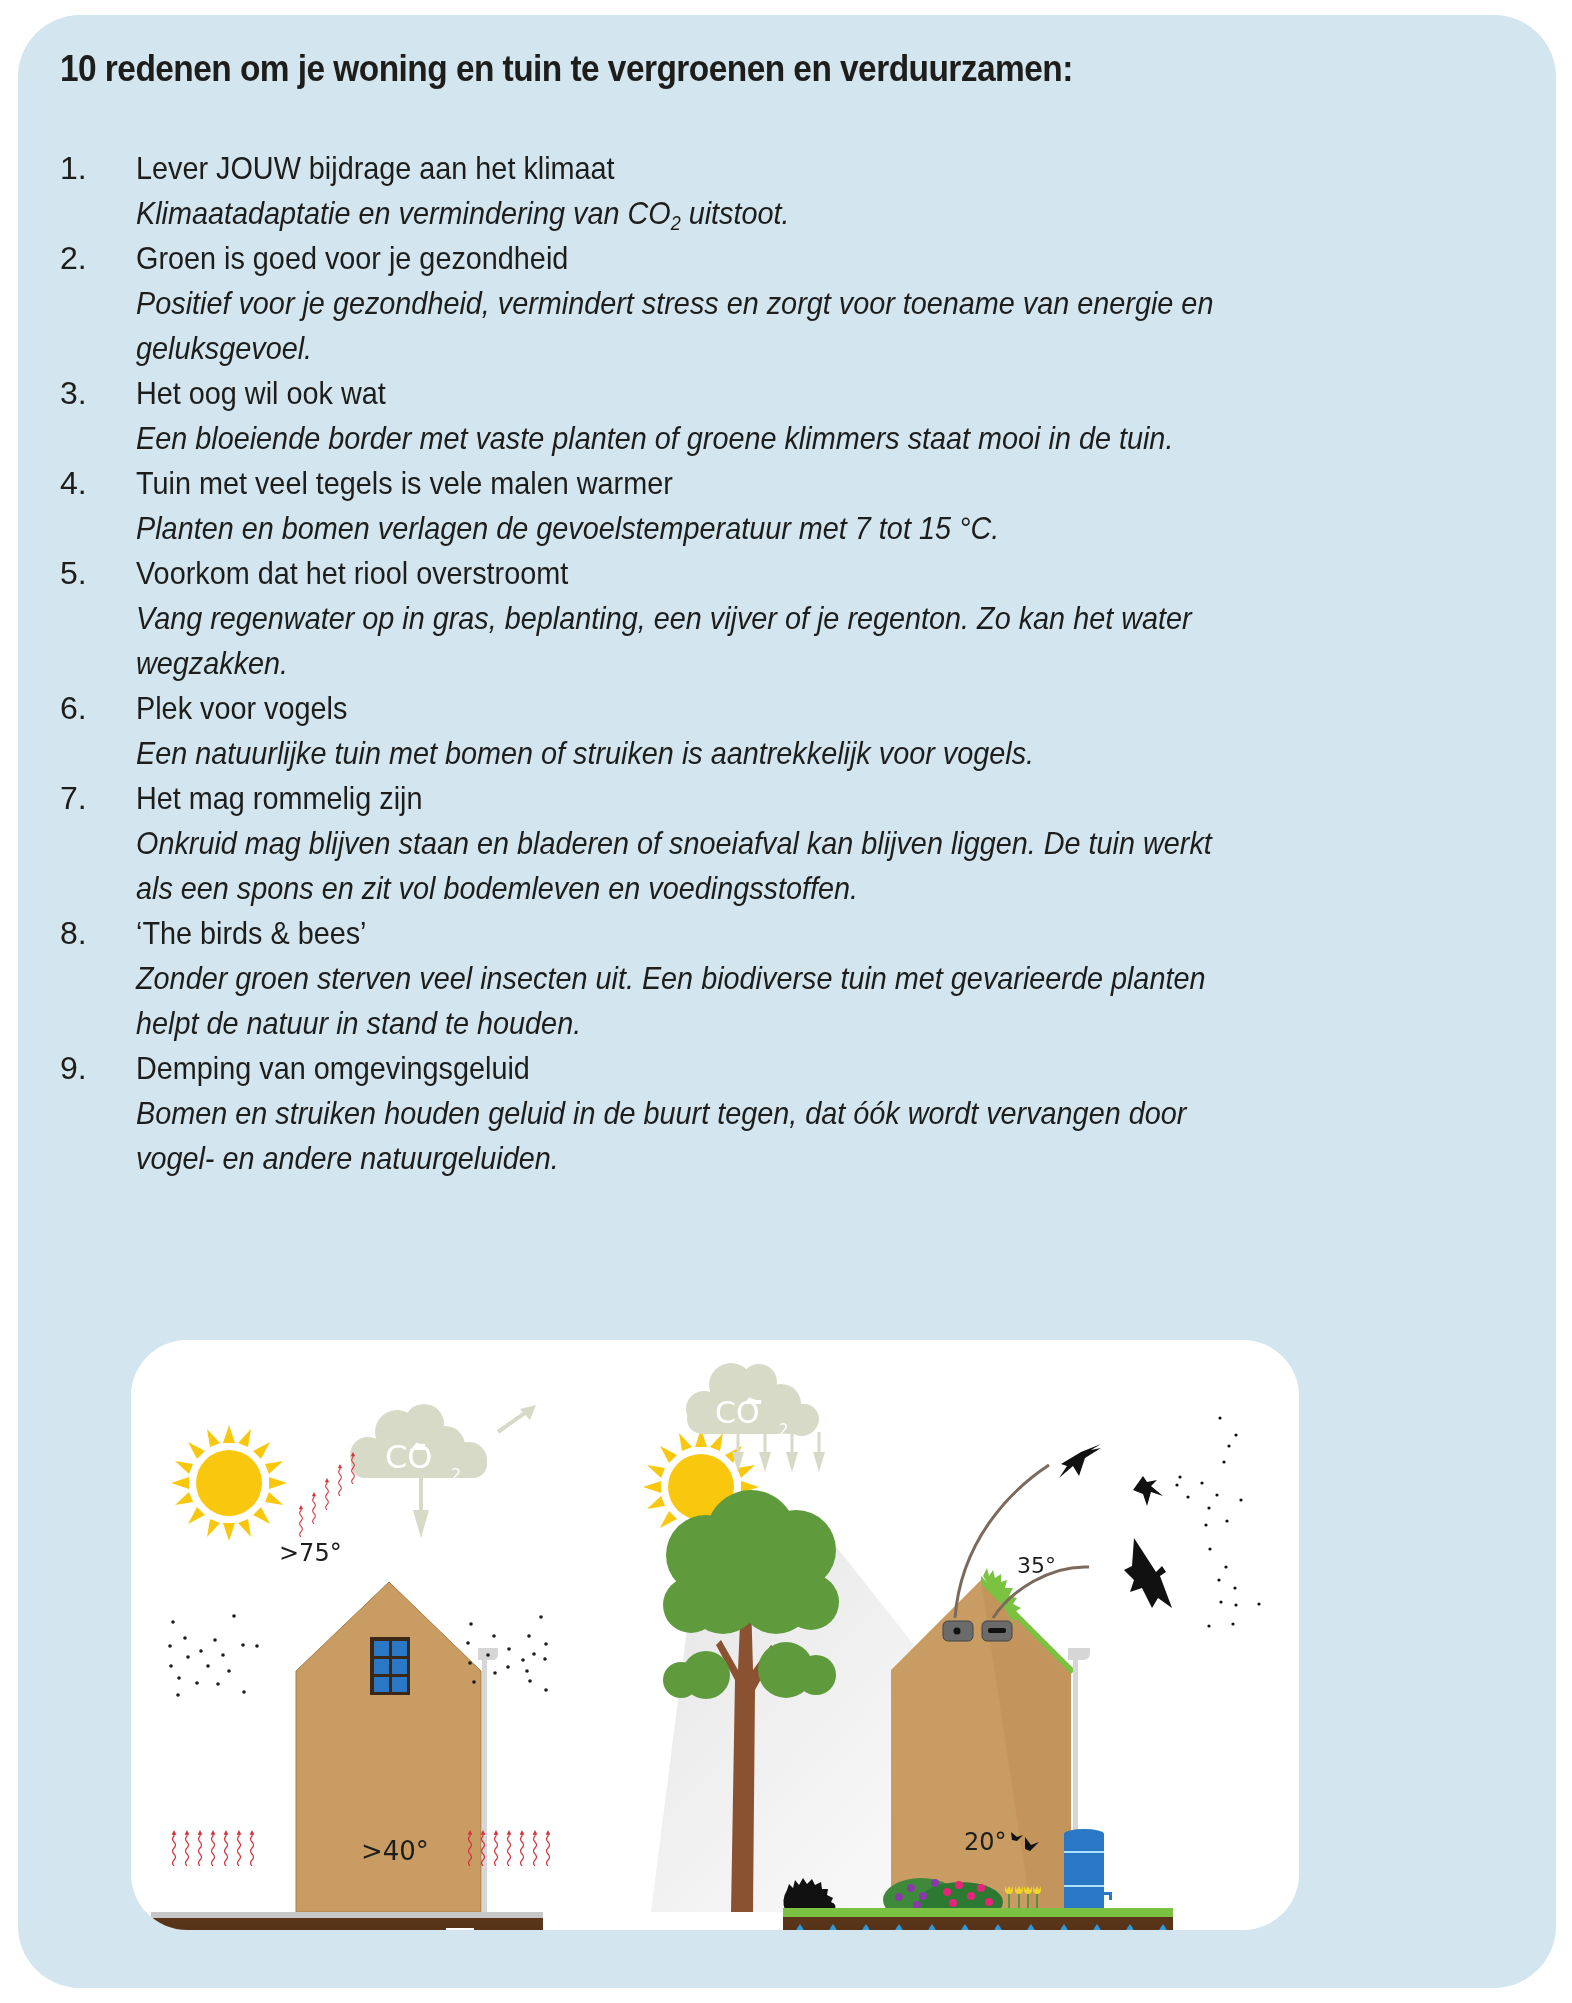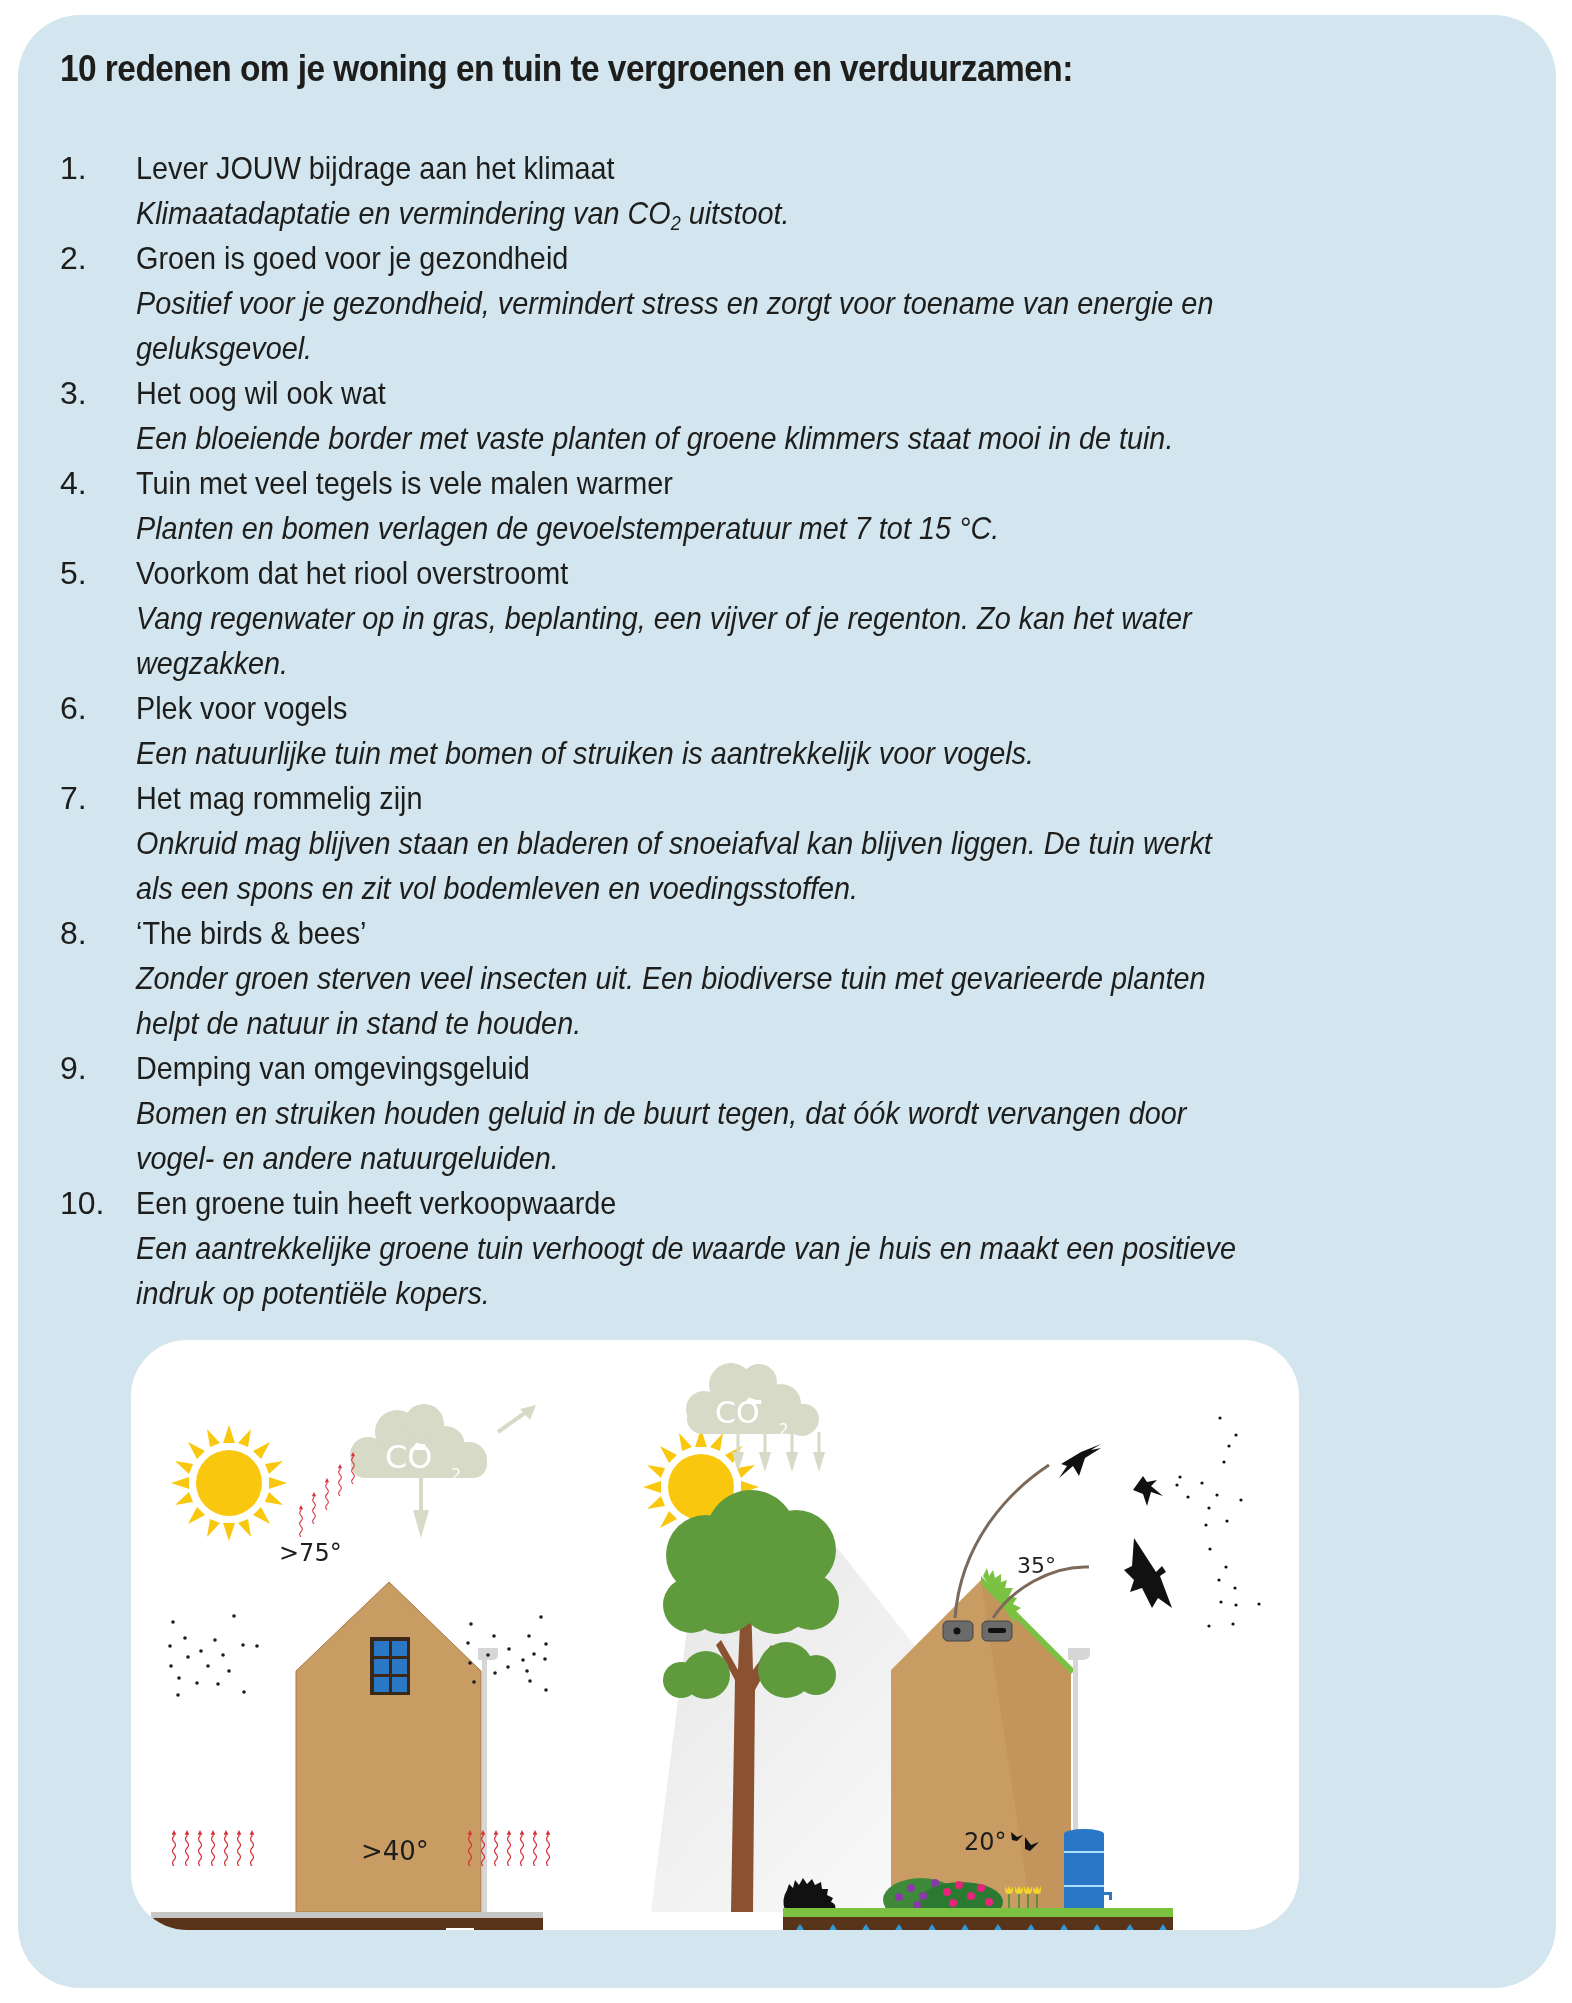--- a/index.html
+++ b/index.html
@@ -72,26 +72,20 @@
     <span class="num">8.</span>
     <div class="line">‘The birds &amp; bees’</div>
     <div class="line desc">Zonder groen sterven veel insecten uit. Een biodiverse tuin met gevarieerde planten</div>
     <div class="line desc">helpt de natuur in stand te houden.</div>
   </li>
   <li class="item">
     <span class="num">9.</span>
     <div class="line">Demping van omgevingsgeluid</div>
     <div class="line desc">Bomen en struiken houden geluid in de buurt tegen, dat óók wordt vervangen door</div>
     <div class="line desc">vogel- en andere natuurgeluiden.</div>
-  </li>
-  <li class="item">
-    <span class="num">10.</span>
-    <div class="line">Een groene tuin heeft verkoopwaarde</div>
-    <div class="line desc">Een aantrekkelijke groene tuin verhoogt de waarde van je huis en maakt een positieve</div>
-    <div class="line desc">indruk op potentiële kopers.</div>
   </li>
 </ol>
 
 <div class="card">
   <svg width="1168" height="590" viewBox="0 0 1168 590">
     <defs>
       <linearGradient id="soilG" x1="0" y1="0" x2="0" y2="1">
         <stop offset="0" stop-color="#5a3519"></stop>
           <stop offset="1" stop-color="#3f2612"></stop>
       </linearGradient>

